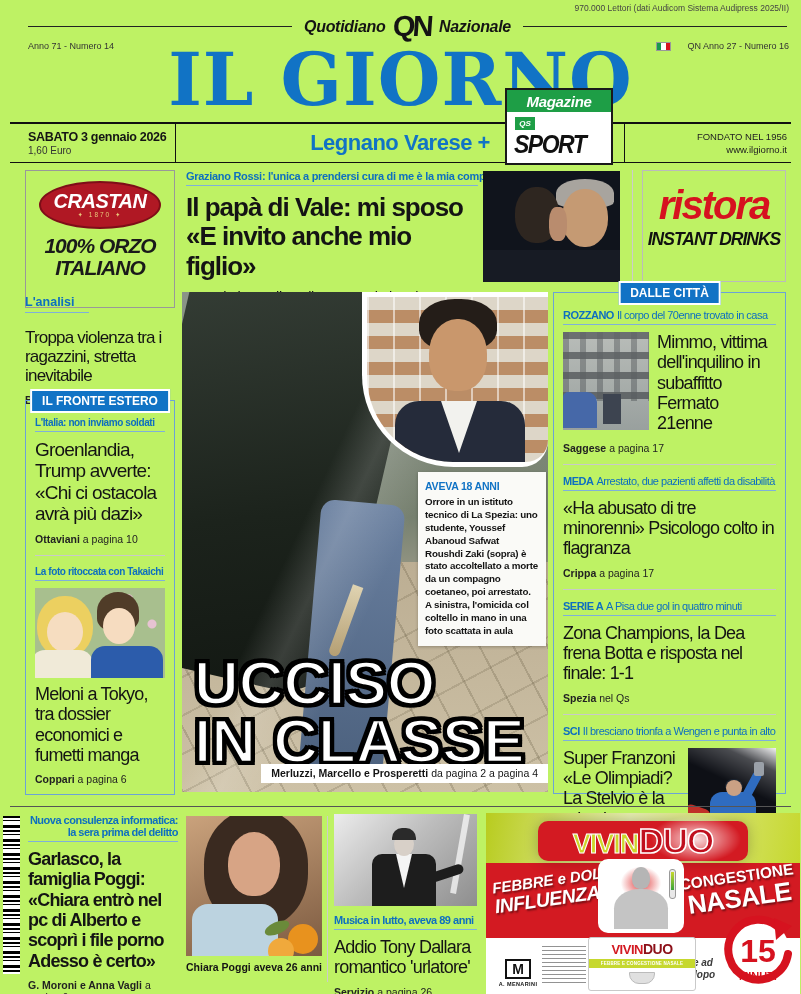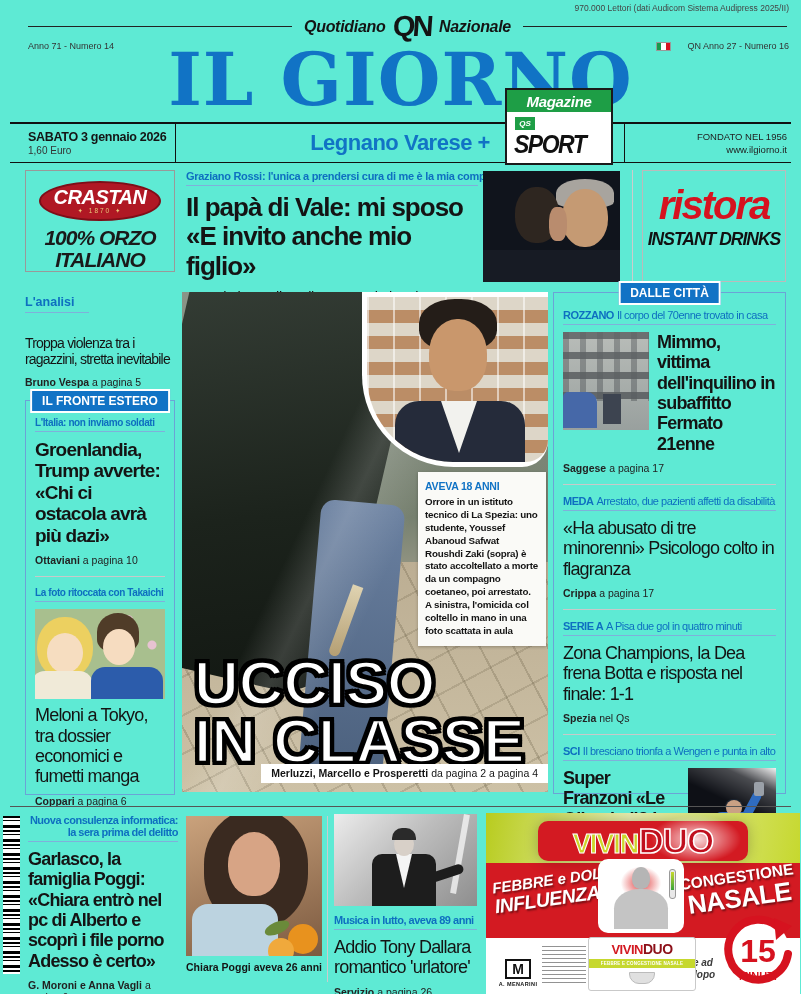--- a/index.html
+++ b/index.html
@@ -1,19 +1,19 @@
 <!DOCTYPE html>
 <html><head>
 <meta charset="utf-8">
 <style>
   * { margin:0; padding:0; box-sizing:border-box; }
   html,body { background:#e9e9e9; }
   .page {
     position:relative; width:801px; height:994px; margin:0 auto;
-    background:#5eead4; overflow:hidden;
+    background:#bef264; overflow:hidden;
     font-family:"Liberation Sans", sans-serif; color:#141414;
   }
   .abs { position:absolute; }
 
   
   .readers { top:3px; right:12px; font-size:8.5px; color:#444; }
   .brandline { top:15px; left:0; right:0; display:flex; align-items:center; }
   .brandline .line { flex:1; height:1px; background:#222; }
   .brandline .line.l { margin-left:28px; margin-right:12px; }
   .brandline .line.r { margin-right:14px; margin-left:12px; }
@@ -48,31 +48,31 @@
     font-size:8px; font-weight:bold; font-style:italic; display:flex; align-items:center; justify-content:center; }
   .qs-sport { margin-left:7px; font-size:23px; font-weight:bold; font-style:italic;
     letter-spacing:-1.5px; color:#111; line-height:1; transform:scaleY(1.15); transform-origin:left top; }
 
   
   .kicker { color:#0e6fc0; font-weight:bold; border-bottom:1.5px solid #7fb0da;
     padding-bottom:3px; margin-bottom:7px; }
   .kicker .kt { font-weight:bold; }
   .nw { white-space:nowrap; }
   .hl { color:#141414; letter-spacing:-0.8px; line-height:1.13; }
-  .hl.bold { font-weight:bold; }
+  .hl.bold { font-weight:normal; }
   .byline { font-size:10.5px; color:#222; margin-top:8px; }
   .byline .bn { font-weight:bold; }
   .hr { border-top:1px solid #c9c9c9; margin:10px 0; }
   .bluebox { border:1.5px solid #6ba3d6; padding:16px 9px 8px; }
   .badge { position:absolute; top:-12px; left:50%; transform:translateX(-50%);
     background:#1173c5; color:#fff; font-weight:bold; font-size:12px;
     padding:3px 10px; white-space:nowrap; border:2px solid #fff; }
 
   
-  .ad-crastan { left:25px; top:170px; width:150px; height:102px; border:1px solid #999;
+  .ad-crastan { left:25px; top:170px; width:150px; height:138px; border:1px solid #999;
     display:flex; flex-direction:column; align-items:center; padding-top:10px; }
   .crastan-oval { width:122px; height:48px; background:#b01824; border-radius:50%;
     border:2px solid #7e0e18; color:#fff; display:flex; flex-direction:column;
     align-items:center; justify-content:center; }
   .crastan-name { font-weight:bold; font-size:20px; font-style:italic; letter-spacing:-0.5px; line-height:1; }
   .crastan-year { font-size:6.5px; color:#e8c87a; letter-spacing:2px; }
   .crastan-l1, .crastan-l2 { font-weight:bold; font-style:italic; font-size:21px;
     letter-spacing:-1px; line-height:1.05; color:#1a1a1a; }
   .topstory { left:186px; top:170px; width:292px; }
   .topstory .kicker { font-size:11px; letter-spacing:-0.3px; }
@@ -84,21 +84,21 @@
   .ad-ristora { left:642px; top:170px; width:144px; height:112px; border:1px solid #bbb;
     text-align:center; padding-top:16px; }
   .ristora-name { color:#d6121f; font-weight:bold; font-style:italic; font-size:40px;
     letter-spacing:-2px; line-height:0.9; }
   .ristora-tag { color:#111; font-weight:bold; font-style:italic; font-size:17.5px;
     letter-spacing:-1px; margin-top:6px; }
 
   
   .col-left { left:25px; top:292px; width:150px; }
   .col-left .kicker { font-size:12.5px; display:inline-block; padding-right:14px; }
-  .col-left .hl { font-size:14px; margin-top:16px; }
+  .col-left .hl { font-size:17px; margin-top:8px; }
   .box-left { left:25px; top:400px; width:150px; height:395px; position:absolute; }
   .box-left .kicker { font-size:10px; letter-spacing:-0.4px; }
   .box-left .hl.bold { font-size:19px; }
   .box-left .hl.reg { font-size:18px; margin-top:4px; }
   .img-manga { width:100%; height:90px; position:relative; overflow:hidden; margin:4px 0 6px;
     background:#a8bf8e; }
 
   
   .main-photo { left:182px; top:292px; width:366px; height:500px; overflow:hidden;
     background:linear-gradient(180deg,#8b9488 0%,#76806f 45%,#9a9a88 58%); }

